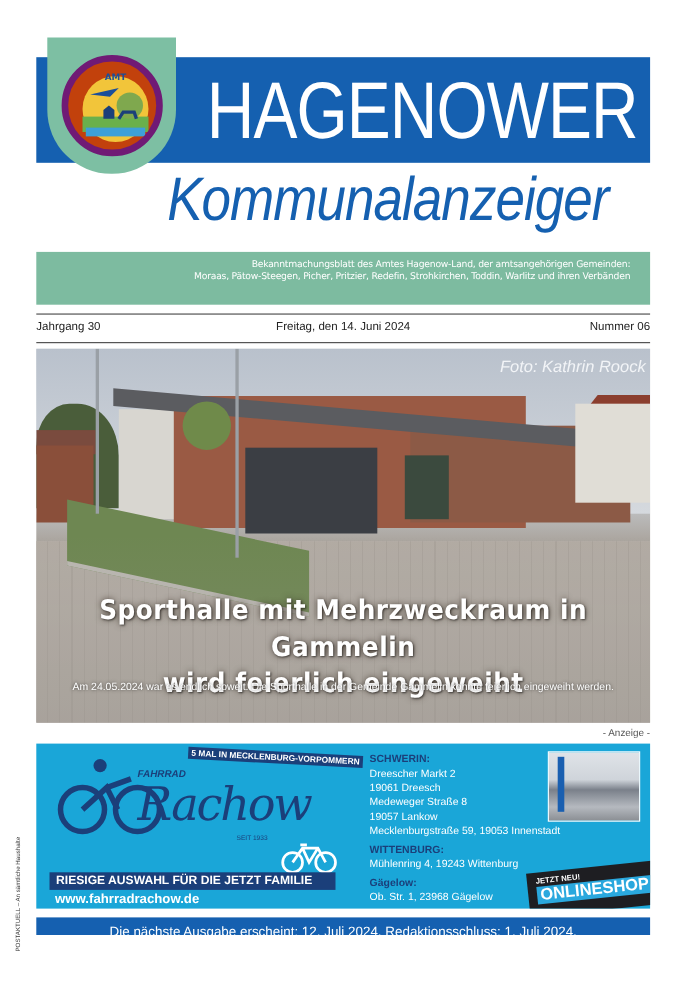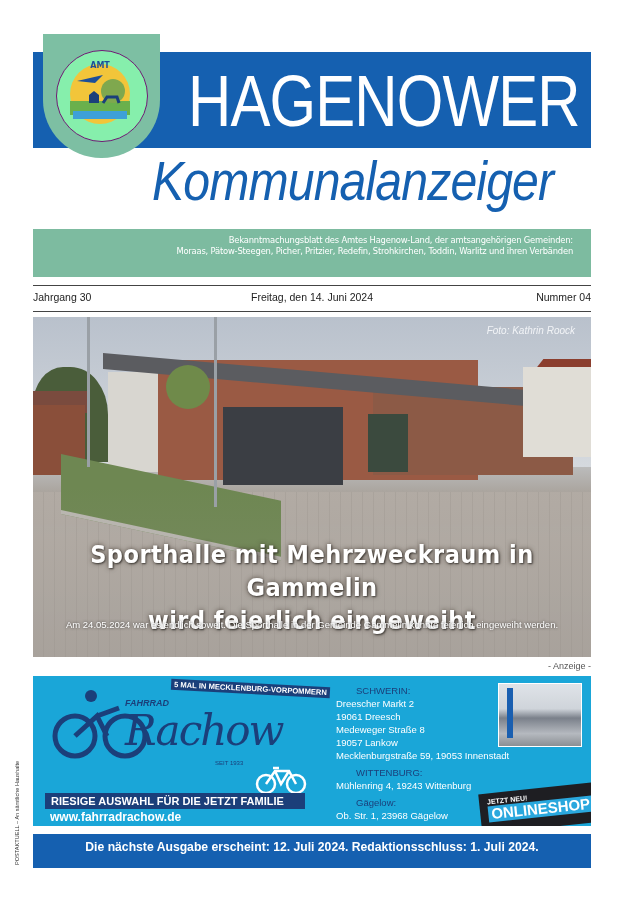--- a/index.html
+++ b/index.html
@@ -6,22 +6,22 @@
   html, body { width: 625px; height: 897px; background: #ffffff; overflow: hidden; }
   body { position: relative; font-family: "Liberation Sans", sans-serif; }
 
   
   .logo-shield {
     position: absolute; left: 43px; top: 34px; width: 117px; height: 124px;
     background: #7dbfa3; border-radius: 0 0 58px 58px;
     display: flex; align-items: center; justify-content: center;
   }
   .logo-circle {
-    width: 92px; height: 92px; border-radius: 50%; background: #86efac;
-    border: 1px solid #701a75; position: relative; overflow: hidden;
+    width: 92px; height: 92px; border-radius: 50%; background: #c2410c;
+    border: 6px solid #701a75; position: relative; overflow: hidden;
   }
   .blue-band {
     position: absolute; left: 33px; top: 52px; width: 558px; height: 96px;
     background: #1560b0;
   }
   .title-main {
     position: absolute; left: 188px; top: 63px; width: 400px;
     font-family: "Liberation Sans", sans-serif; font-weight: normal;
     font-size: 73px; line-height: 76px; color: #ffffff;
     letter-spacing: -1px; transform: scaleX(0.82); transform-origin: left top;
@@ -72,21 +72,21 @@
   .pole1 { position: absolute; left: 54px; top: 0; width: 3px; height: 150px; background: #9aa0a6; }
   .pole2 { position: absolute; left: 181px; top: 0; width: 3px; height: 190px; background: #9aa0a6; }
   .tree-crown { position: absolute; left: 133px; top: 48px; width: 44px; height: 44px; border-radius: 50%; background: #6f8a4a; }
   .bed { position: absolute; left: 28px; top: 137px; width: 220px; height: 60px; background: #6e8752; transform: skewY(12deg); transform-origin: left; border-bottom: 4px solid #bbb8b2; }
   .pavement { position: absolute; left: 0; top: 175px; width: 100%; height: 165px;
     background: repeating-linear-gradient(90deg, #b3aca5 0 10px, #aaa39c 10px 11px),
                 linear-gradient(#b7b1aa, #aaa59f); opacity: 0.9; }
   .photo-overlay { position: absolute; left: 0; top: 170px; width: 100%; height: 170px;
     background: linear-gradient(rgba(255,255,255,0), rgba(150,145,140,0.35)); }
   .photo-credit {
-    position: absolute; right: 16px; top: 8px; font-size: 10px; font-style: italic;
+    position: absolute; right: 4px; top: 8px; font-size: 15px; font-style: italic;
     color: #f2f4f7;
   }
   .headline {
     position: absolute; left: 0; top: 221px; width: 100%; text-align: center;
     font-family: "DejaVu Sans", sans-serif; font-weight: bold;
     font-size: 24.5px; line-height: 33px; color: #ffffff; letter-spacing: 0.5px;
     text-shadow: 0 0 6px rgba(60,50,40,0.8), 1px 1px 2px rgba(0,0,0,0.6);
     transform: scaleX(0.92);
   }
   .subline {
@@ -117,41 +117,41 @@
     font-size: 42px; font-weight: normal; font-style: italic; color: #1b3f7a; letter-spacing: -2px;
   }
   .ad-seit { position: absolute; left: 182px; top: 84px; font-size: 6px; color: #1b3f7a; }
   .ad-slogan {
     position: absolute; left: 12px; top: 117px; width: 260px; background: #1b3f7a; color: #ffffff;
     font-size: 11px; font-weight: bold; padding: 2px 6px; white-space: nowrap;
   }
   .ad-url { position: absolute; left: 17px; top: 134px; font-size: 12px; font-weight: bold; color: #ffffff; }
   .ad-bike-white { position: absolute; left: 222px; top: 89px; }
   .ad-addr { position: absolute; left: 303px; top: 8px; width: 170px; font-size: 9.5px; line-height: 13px; color: #ffffff; }
-  .ad-addr .city { color: #1b3f7a; font-weight: normal; margin-left: 20px; }
+  .ad-addr .city { color: #1b3f7a; font-weight: bold; }
   .ad-addr .gap { height: 4px; }
   .ad-addr div { white-space: nowrap; }
   .ad-store-photo {
     position: absolute; left: 465px; top: 7px; width: 84px; height: 64px;
     background: linear-gradient(#dfe3e8 0%, #cfd4da 40%, #7a808a 55%, #b5b9bf 80%, #8b8f94 100%);
     border: 1px solid #ffffff;
   }
   .ad-store-flag { position: absolute; left: 8px; top: 4px; width: 6px; height: 50px; background: #1a5fb0; }
   .ad-shop {
     position: absolute; left: 447px; top: 112px; width: 120px; height: 40px;
     background: #1e1e22; transform: rotate(-6deg); padding: 5px 0 0 8px;
   }
   .ad-shop .jetzt { font-size: 7px; font-weight: bold; color: #ffffff; }
   .ad-shop .online { font-size: 15px; font-weight: bold; color: #ffffff; background: #2aa8de; padding: 0 3px; display: inline-block; line-height: 16px; }
 
   
   .footer-band {
-    position: absolute; left: 33px; top: 834px; width: 558px; height: 34px;
+    position: absolute; left: 33px; top: 834px; width: 558px; height: 16px;
     background: #1560b0; color: #ffffff; text-align: center;
-    font-size: 12.2px; font-weight: bold; line-height: 26px; white-space: nowrap;
+    font-size: 12.2px; font-weight: normal; line-height: 26px; white-space: nowrap;
   }
 
   .side-note {
     position: absolute; left: 14px; top: 865px; transform: rotate(-90deg); transform-origin: left top;
     font-size: 5.6px; color: #333; white-space: nowrap;
   }
 </style>
 </head>
 <body>
 
@@ -175,21 +175,21 @@
 
 <div class="green-bar">
   <div>Bekanntmachungsblatt des Amtes Hagenow-Land, der amtsangehörigen Gemeinden:</div>
   <div>Moraas, Pätow-Steegen, Picher, Pritzier, Redefin, Strohkirchen, Toddin, Warlitz und ihren Verbänden</div>
 </div>
 
 <div class="rule-top"></div>
 <div class="meta-row">
   <span style="left:0">Jahrgang 30</span>
   <span style="left:0; width:100%; text-align:center">Freitag, den 14. Juni 2024</span>
-  <span style="right:0">Nummer 04</span>
+  <span style="right:0">Nummer 06</span>
 </div>
 <div class="rule-bottom"></div>
 
 <div class="photo">
   <div class="sky"></div>
   <div class="trees"></div>
   <div class="shed-roof"></div>
   <div class="shed"></div>
   <div class="hall-white"></div>
   <div class="hall-brick"></div>

